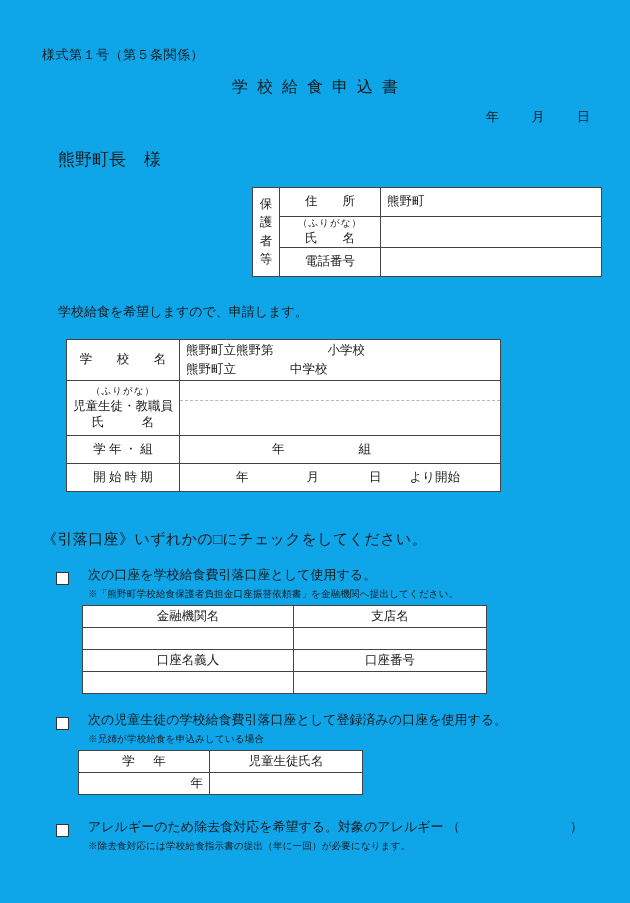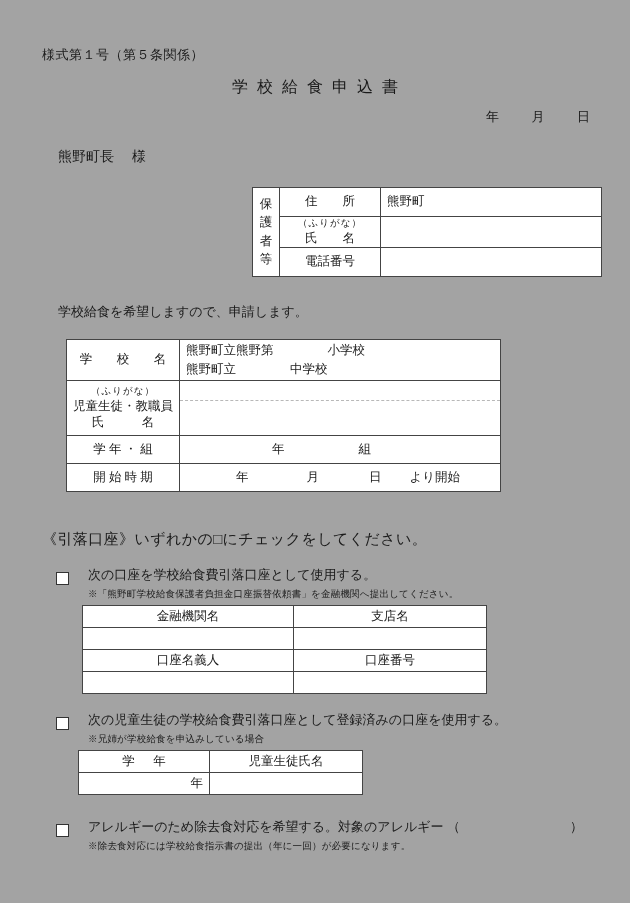--- a/index.html
+++ b/index.html
@@ -11,21 +11,21 @@
     width: 630px;
     height: 903px;
     position: relative;
     font-family: "Liberation Serif", "DejaVu Serif", serif;
     color: #1a1a1a;
     overflow: hidden;
   }
   .page {
     position: absolute;
     inset: 0;
-    background: #a3a3a3;
+    background: #0ea5e9;
   }
   .abs { position: absolute; }
 
   
   .form-no {
     left: 42px; top: 46px;
     font-size: 13px;
     letter-spacing: 0.5px;
     white-space: nowrap;
   }
@@ -39,21 +39,21 @@
   }
   .date-line {
     right: 40px; top: 108px;
     font-size: 13px;
     white-space: nowrap;
   }
   .date-line span { display: inline-block; }
   .date-line .gap { width: 26px; }
   .addressee {
     left: 58px; top: 148px;
-    font-size: 14px;
+    font-size: 17px;
     white-space: nowrap;
   }
   .addressee .sama { margin-left: 18px; }
 
   
   table.grid {
     border-collapse: collapse;
     table-layout: fixed;
     font-size: 12.5px;
     background: #fff;

